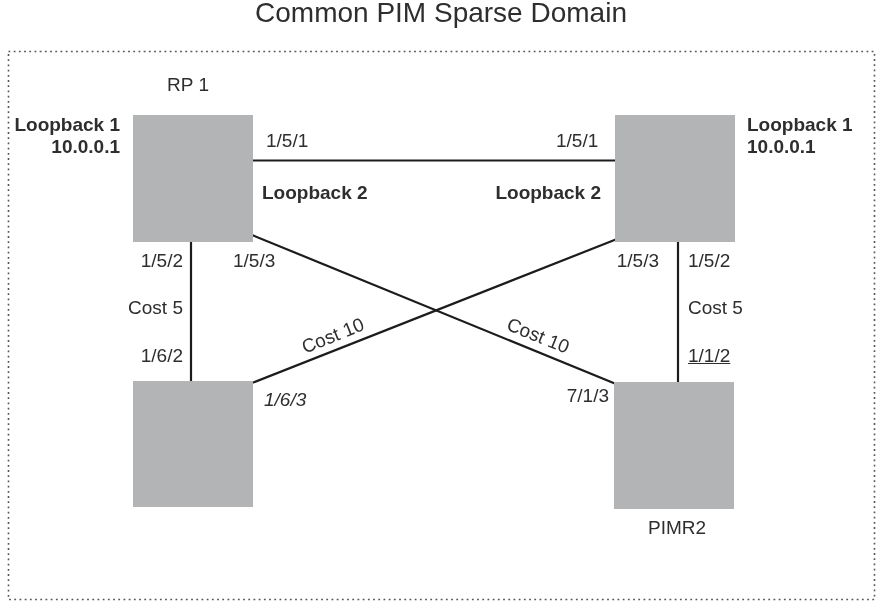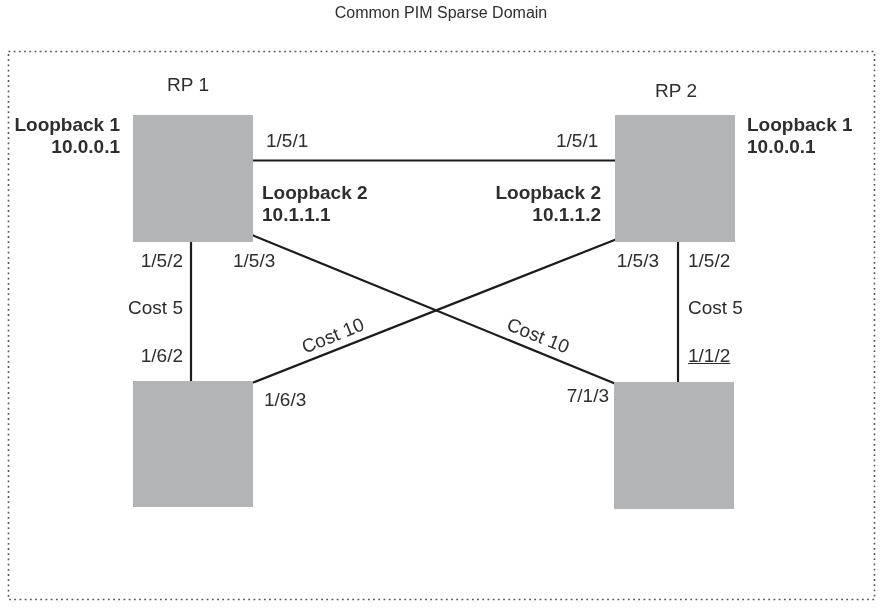--- a/index.html
+++ b/index.html
@@ -25,21 +25,21 @@
     position: absolute;
     font-size: 19px;
     line-height: 22px;
     color: #2e2e2e;
     white-space: nowrap;
   }
   .lbl span { display: block; font-weight: bold; }
   .r { text-align: right; }
   .c { text-align: center; }
   .title {
-    font-size: 16px;
+    font-size: 28px;
     line-height: 24px;
   }
   .rot-up {
     transform: rotate(-22deg);
     transform-origin: 50% 50%;
   }
   .rot-down {
     transform: rotate(22deg);
     transform-origin: 50% 50%;
   }
@@ -65,33 +65,31 @@
 
     <line x1="252" y1="383" x2="617" y2="239" stroke-width="2.2" stroke="#1c1c1c"></line>
 
     <rect x="133" y="115" width="120" height="127" fill="#b2b4b6"></rect>
     <rect x="615" y="115" width="120" height="127" fill="#b2b4b6"></rect>
     <rect x="133" y="381" width="120" height="126" fill="#b2b4b6"></rect>
     <rect x="614" y="382" width="120" height="127" fill="#b2b4b6"></rect>
   </svg>
 
   <div class="lbl c" style="left:138px;top:74px;width:100px;">RP 1</div>
-  <div class="lbl c" style="left:626px;top:80px;width:100px;">RP 2</div>
+  <div class="lbl c" style="left:627px;top:517px;width:100px;">PIMR2</div>
 
   <div class="lbl r" style="left:4px;top:114px;width:116px;">
     <span>Loopback 1</span>
     <span>10.0.0.1</span>
   </div>
   <div class="lbl" style="left:262px;top:182px;">
     <span>Loopback 2</span>
-    <span>10.1.1.1</span>
   </div>
   <div class="lbl r" style="left:481px;top:182px;width:120px;">
     <span>Loopback 2</span>
-    <span>10.1.1.2</span>
   </div>
   <div class="lbl" style="left:747px;top:114px;">
     <span>Loopback 1</span>
     <span>10.0.0.1</span>
   </div>
 
   <div class="lbl" style="left:266px;top:130px;">1/5/1</div>
   <div class="lbl" style="left:556px;top:130px;">1/5/1</div>
 
   <div class="lbl r" style="left:103px;top:250px;width:80px;">1/5/2</div>
@@ -101,16 +99,16 @@
   <div class="lbl" style="left:688px;top:250px;">1/5/2</div>
   <div class="lbl" style="left:688px;top:297px;">Cost 5</div>
   <div class="lbl" style="left:688px;top:345px;text-decoration:underline;">1/1/2</div>
 
   <div class="lbl" style="left:233px;top:250px;">1/5/3</div>
   <div class="lbl c rot-down" style="left:488px;top:325px;width:100px;">Cost 10</div>
   <div class="lbl r" style="left:529px;top:385px;width:80px;">7/1/3</div>
 
   <div class="lbl r" style="left:579px;top:250px;width:80px;">1/5/3</div>
   <div class="lbl c rot-up" style="left:283px;top:325px;width:100px;">Cost 10</div>
-  <div class="lbl" style="left:264px;top:389px;">1/6/3</div>
+  <div class="lbl" style="left:264px;top:389px;font-style:italic;">1/6/3</div>
 
 
 </div>
 
 </body></html>

